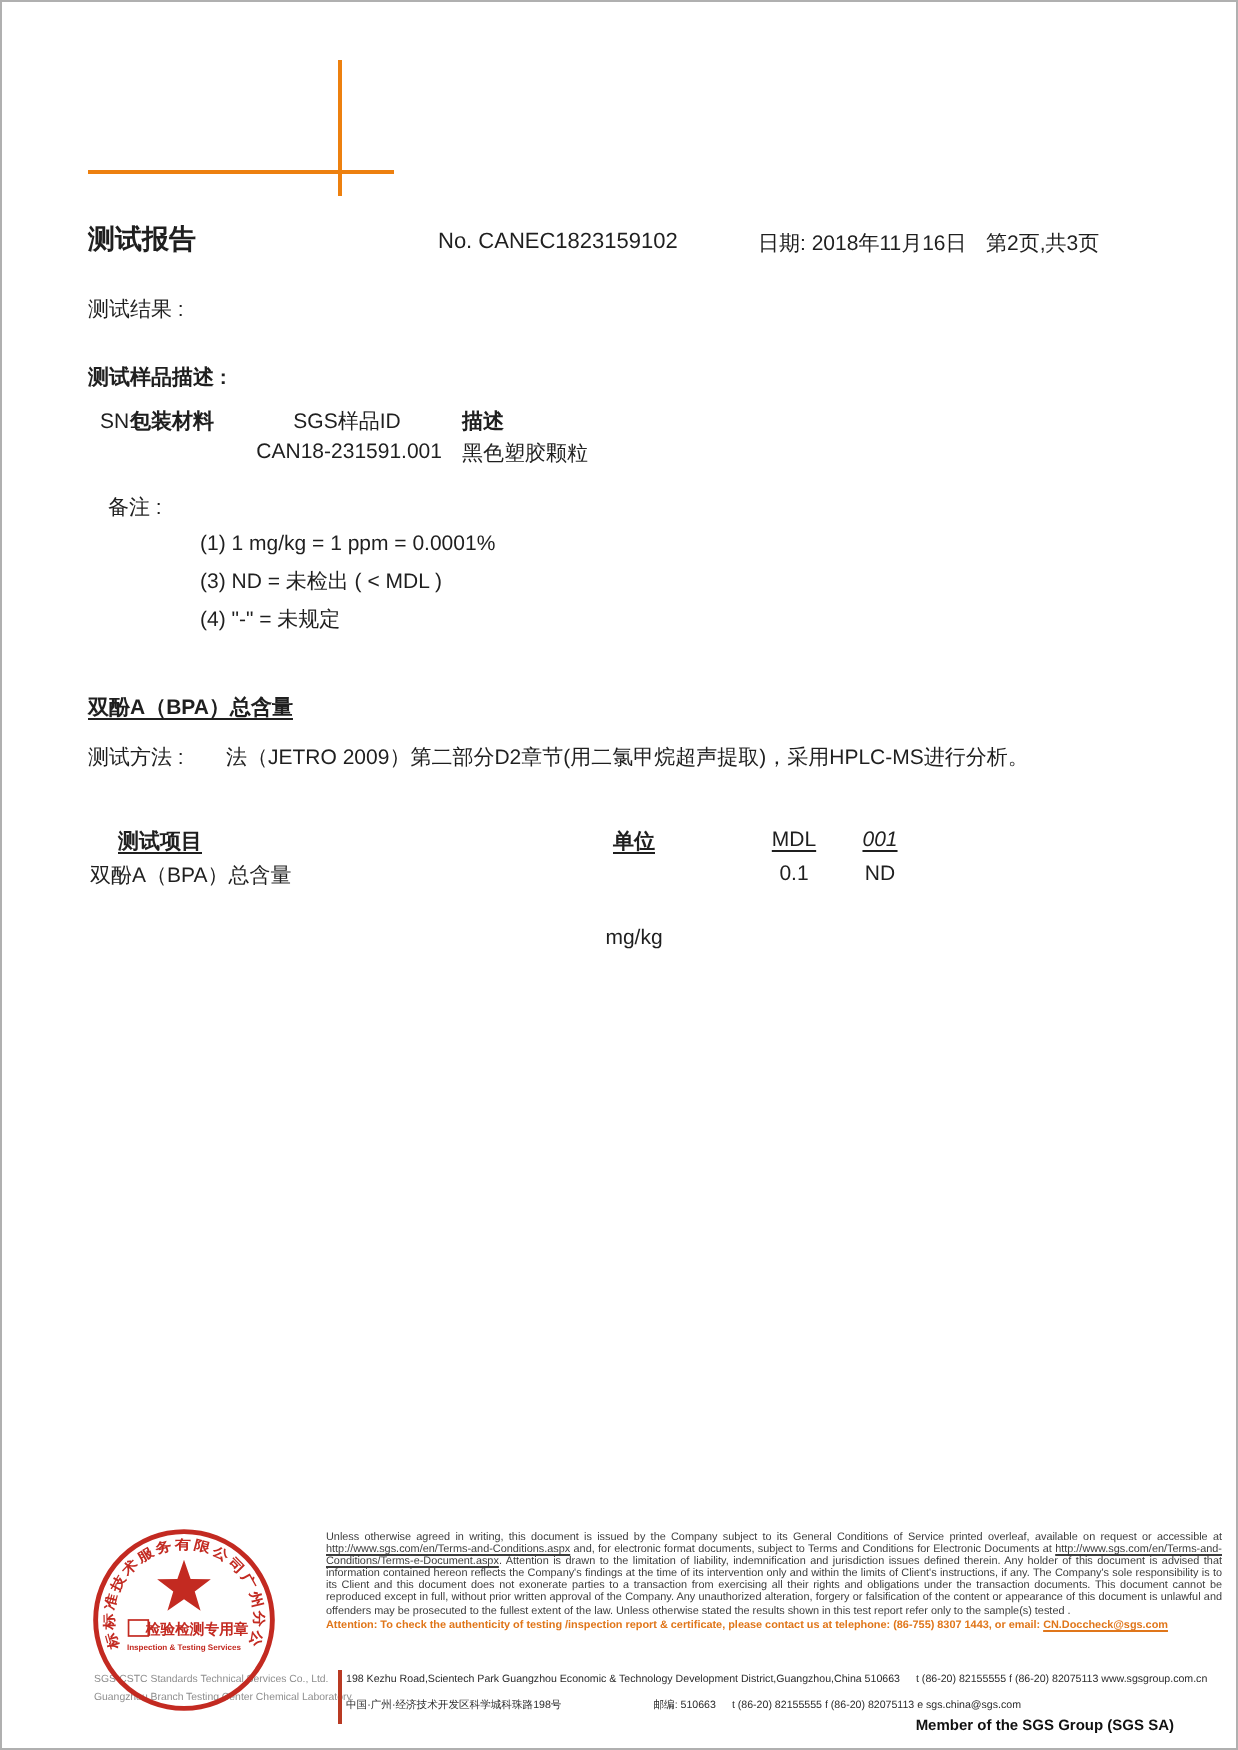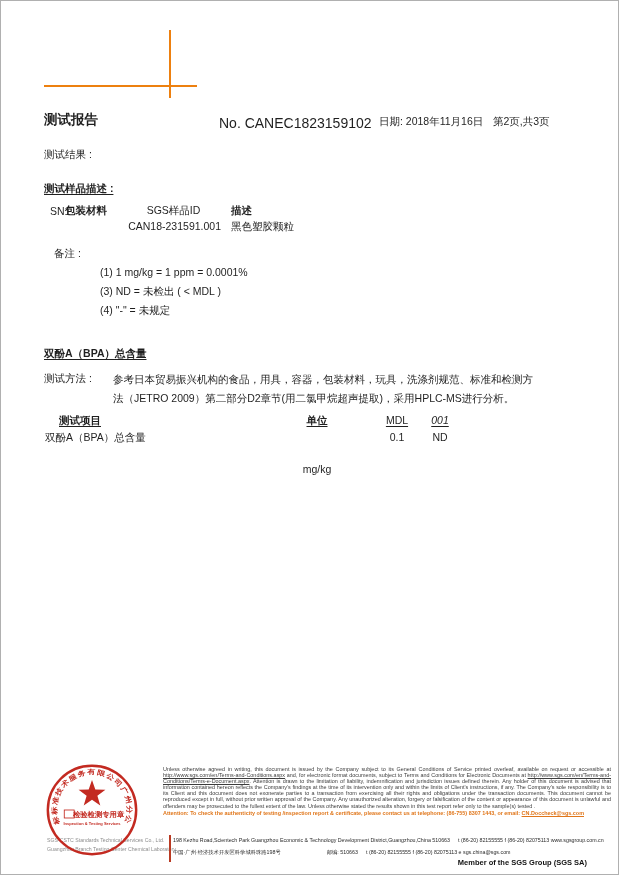--- a/index.html
+++ b/index.html
@@ -10,27 +10,27 @@
   }
   .abs{position:absolute;}
 
   
   .logo-text{left:68px;top:28px;font-size:50px;font-weight:bold;color:#8b8b8b;letter-spacing:-2px;line-height:1;}
   .logo-hline{left:43px;top:84px;width:153px;height:2px;background:#ed800f;}
   .logo-vline{left:168px;top:29px;width:2px;height:68px;background:#ed800f;}
 
   
   .doc-title{left:43px;top:110px;font-size:13.5px;font-weight:bold;}
-  .report-no{left:218px;top:114px;font-size:14px;}
+  .report-no{left:218px;top:114px;font-size:11px;}
   .report-date{left:378px;top:114px;font-size:10.5px;}
   .report-pageinfo{left:492px;top:114px;font-size:10.5px;}
 
   .body-text{font-size:10.5px;}
   .results-label{left:43px;top:147px;}
-  .sample-desc-label{left:43px;top:181px;font-weight:bold;text-decoration:underline;text-underline-offset:2px;}
+  .sample-desc-label{left:43px;top:181px;font-weight:bold;text-underline-offset:2px;}
 
   .st-h0{left:49px;top:203px;width:72px;text-align:center;font-weight:bold;}
   .st-h1{left:125px;top:203px;width:95px;text-align:center;font-weight:normal;}
   .st-h2{left:230px;top:203px;font-weight:bold;}
   .st-c0{left:49px;top:204px;width:72px;text-align:left;}
   .st-c1{left:125px;top:219px;width:95px;text-align:right;}
   .st-c2{left:230px;top:219px;}
 
   .remarks-label{left:53px;top:246px;}
   .remarks{left:99px;top:262px;line-height:19.2px;}
@@ -89,21 +89,20 @@
   <div class="abs body-text remarks-label">备注 :</div>
   <div class="abs body-text remarks">
     <div>(1) 1 mg/kg = 1 ppm = 0.0001%</div>
     <div>(3) ND = 未检出 ( &lt; MDL )</div>
     <div>(4) "-" = 未规定</div>
   </div>
 
   <div class="abs body-text bpa-title">双酚A（BPA）总含量</div>
   <div class="abs body-text method-label">测试方法 :</div>
   <div class="abs body-text method-text">
-    <div>参考日本贸易振兴机构的食品，用具，容器，包装材料，玩具，洗涤剂规范、标准和检测方</div>
     <div>法（JETRO 2009）第二部分D2章节(用二氯甲烷超声提取)，采用HPLC-MS进行分析。</div>
   </div>
 
   <div class="abs body-text rt-h0">测试项目</div>
   <div class="abs body-text rt-h1">单位</div>
   <div class="abs body-text rt-h2">MDL</div>
   <div class="abs body-text rt-h3">001</div>
   <div class="abs body-text rt-c0">双酚A（BPA）总含量</div>
   <div class="abs body-text rt-c1">mg/kg</div>
   <div class="abs body-text rt-c2">0.1</div>

